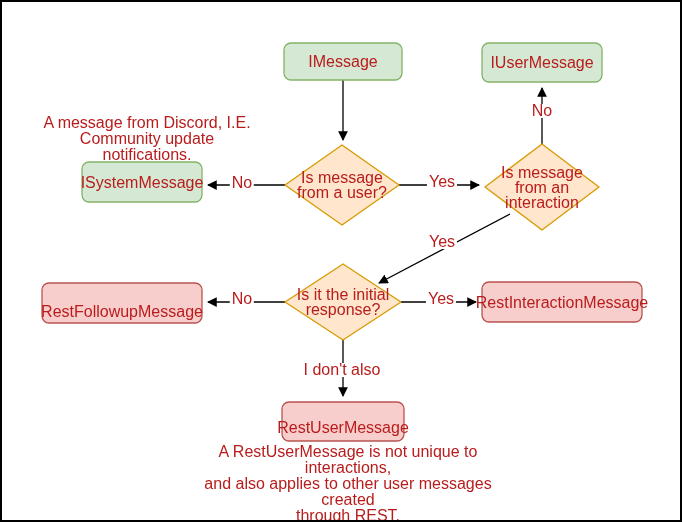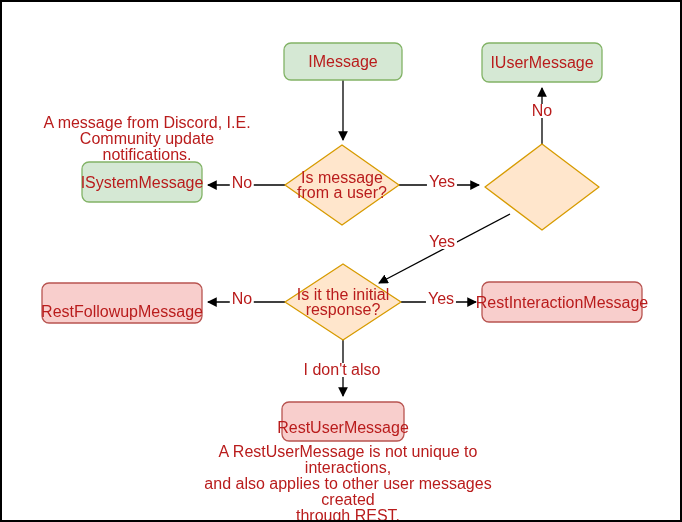--- a/index.html
+++ b/index.html
@@ -80,20 +80,23 @@
   </div>
   <div class="node-label" style="left:480px;top:41px;width:120px;height:39px">
     <span>IUserMessage</span>
   </div>
   <div class="node-label" style="left:80px;top:160px;width:120px;height:40px">
     <span>ISystemMessage</span>
   </div>
   <div class="node-label" style="left:286px;top:153px;width:108px;height:60px">
     <span>Is message from a user?</span>
   </div>
+  <div class="node-label" style="left:486px;top:155px;width:108px;height:60px">
+    <span>Is message from an interaction</span>
+  </div>
   <div class="node-label" style="left:289px;top:270px;width:104px;height:60px">
     <span>Is it the initial response?</span>
   </div>
   <div class="node-label" style="left:40px;top:281px;width:160px;height:56px">
     <span>RestFollowupMessage</span>
   </div>
   <div class="node-label" style="left:480px;top:280px;width:160px;height:40px">
     <span>RestInteractionMessage</span>
   </div>
   <div class="node-label" style="left:280px;top:400px;width:122px;height:51px">

